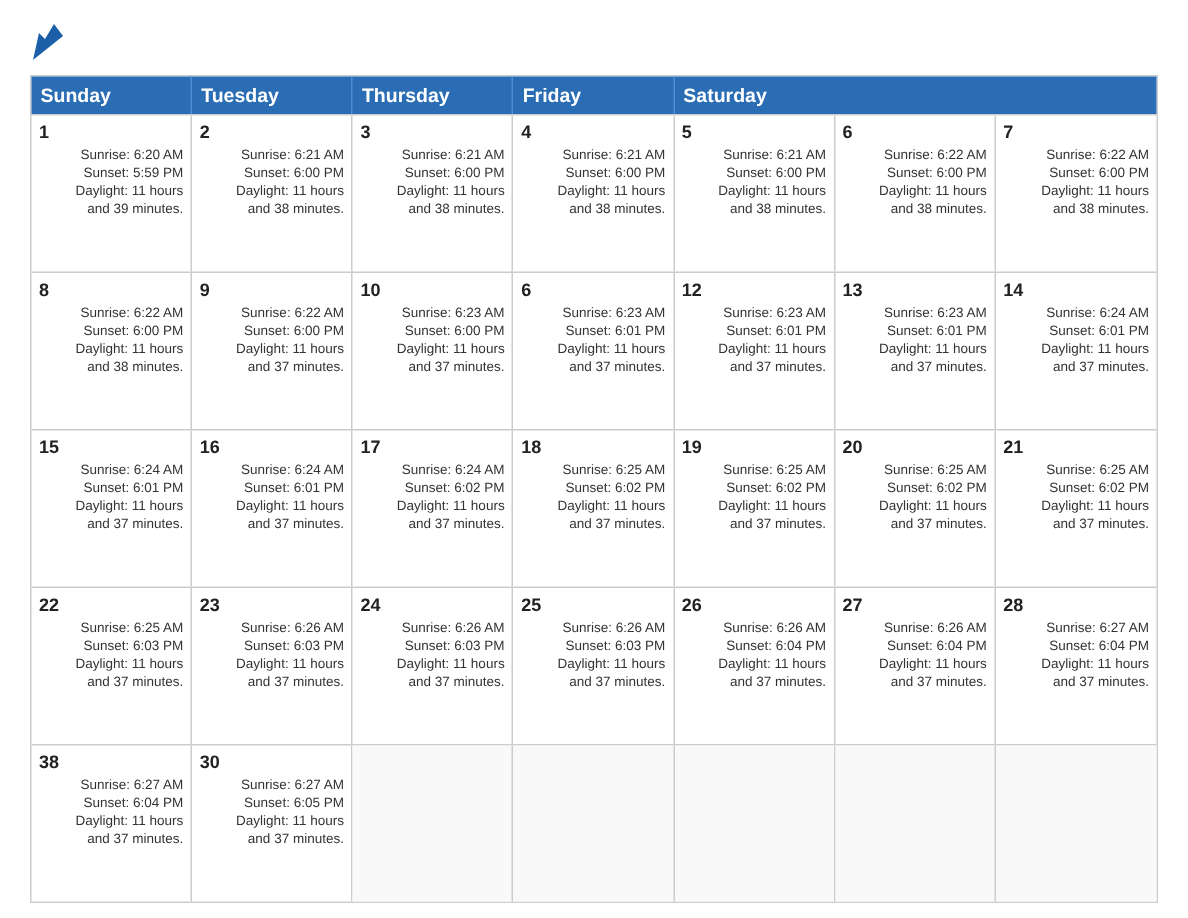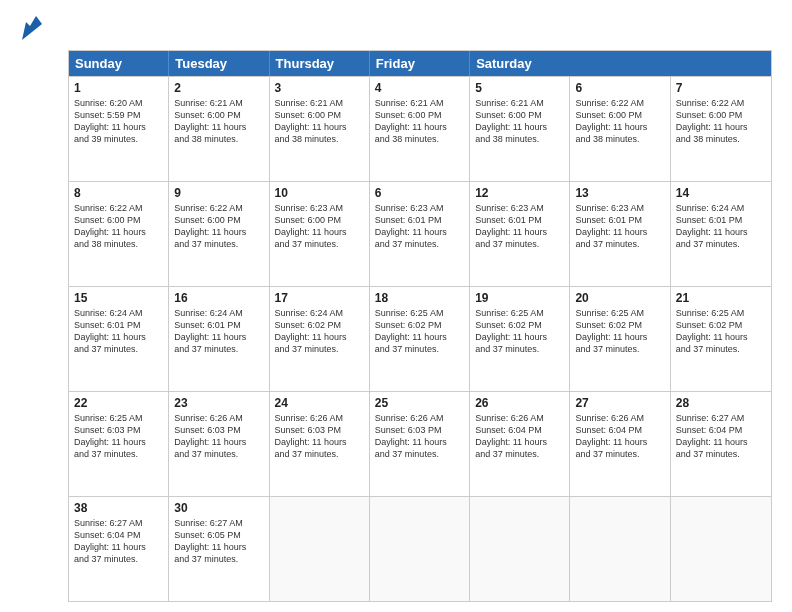--- a/index.html
+++ b/index.html
@@ -45,21 +45,20 @@
     }
     .title-location {
       font-size: 15px;
       color: #444;
     }
     .calendar {
       flex: 1;
       display: flex;
       flex-direction: column;
       border: 1px solid #ccc;
-      margin-left: 48px;
     }
     .cal-header-row {
       display: grid;
       grid-template-columns: repeat(7, 1fr);
       background: #2a6db5;
     }
     .cal-header-cell {
       color: #fff;
       font-size: 13px;
       font-weight: bold;
@@ -93,20 +92,21 @@
       font-size: 12px;
       font-weight: bold;
       color: #222;
       display: block;
       margin-bottom: 2px;
     }
     .day-info {
       font-size: 9px;
       color: #333;
       line-height: 1.35;
+      text-align: right;
     }
   </style>
 </head>
 <body>
 
 <div class="page">
   <div class="header">
     <div class="logo">
       <div>
         <div style="display:flex;align-items:center;">

